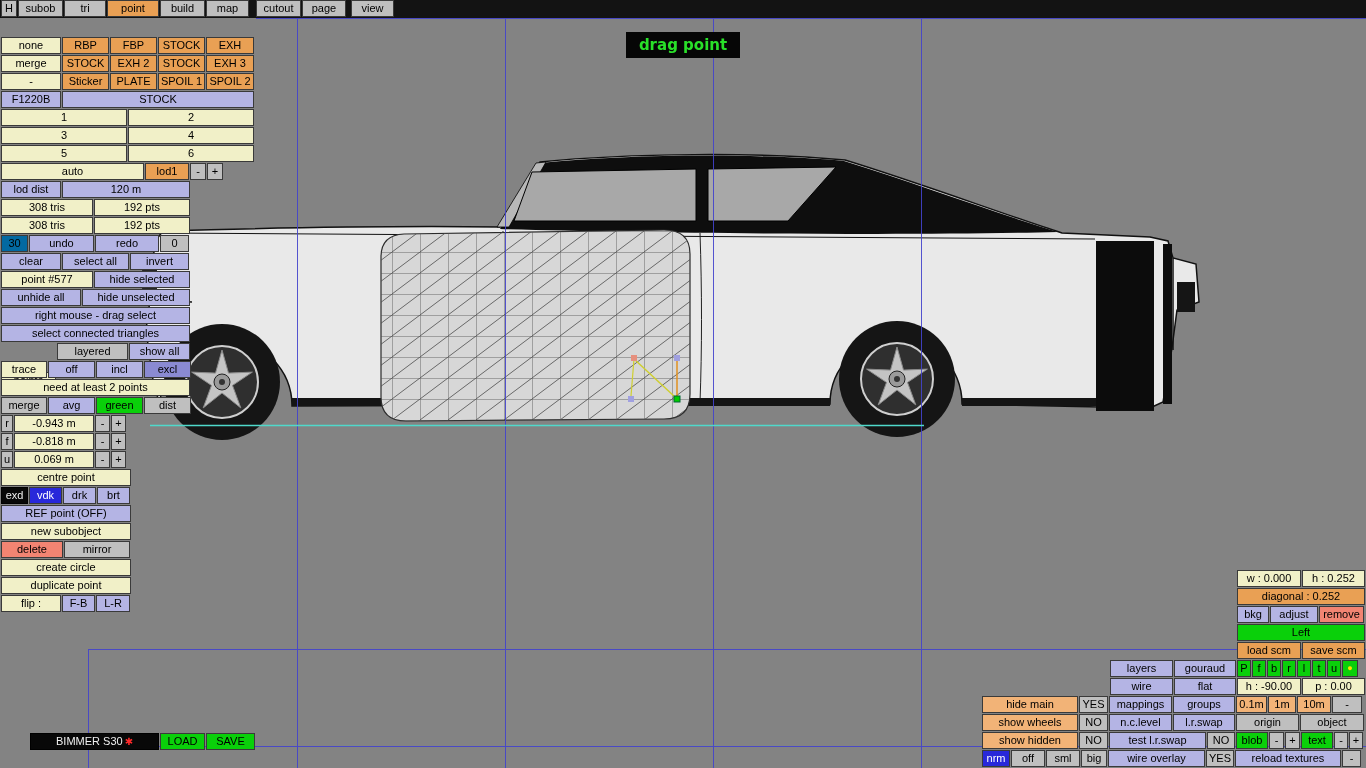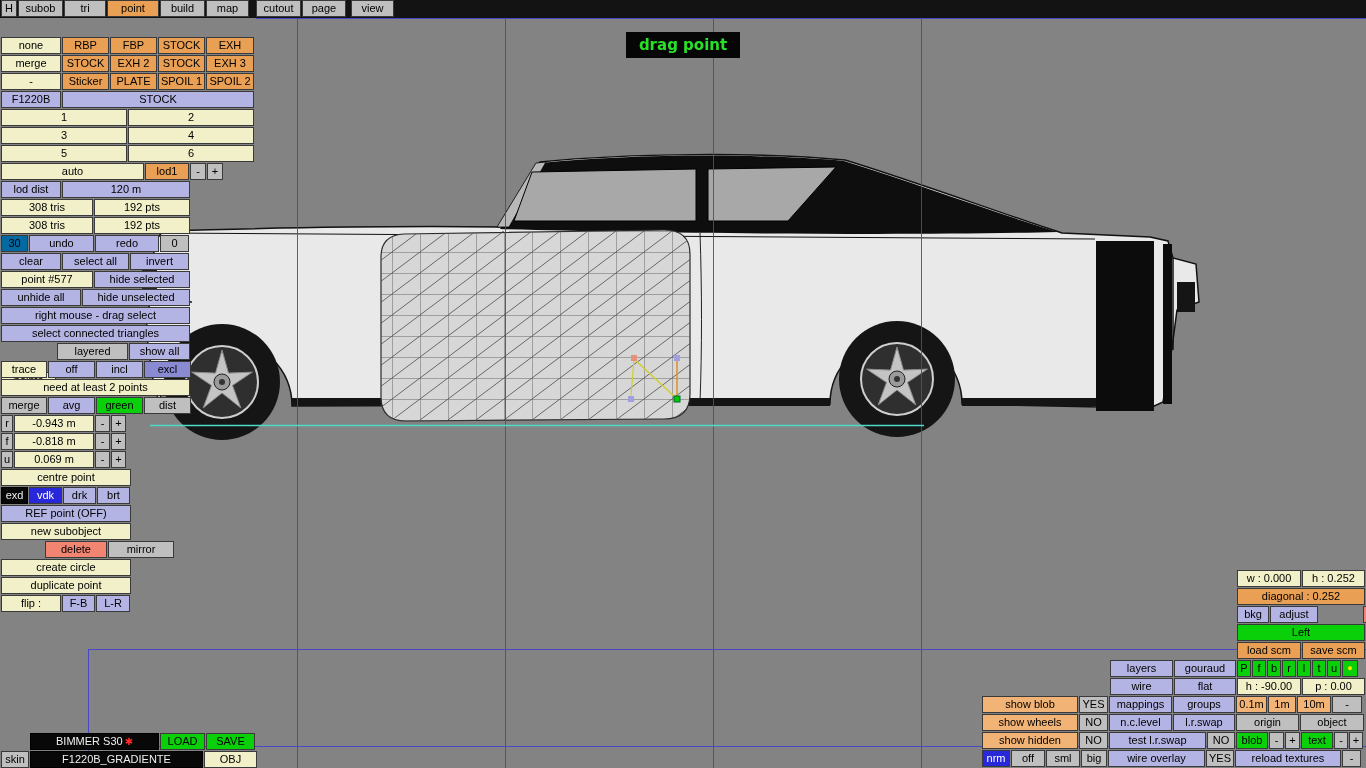--- a/index.html
+++ b/index.html
@@ -14,21 +14,21 @@
     white-space:nowrap;overflow:hidden;padding:0 1px;flex:0 0 auto;}
   .cell .lbl{white-space:nowrap;}
   .sp{height:17px;flex:0 0 auto;}
   .c-y{background:#f1f0c8;}
   .c-o{background:#e9a054;}
   .c-o2{background:#f2b377;}
   .c-l{background:#b4b4e4;}
   .c-g{background:#bfbfbf;}
   .c-w{background:#0369a1;}
   .c-gr{background:#0ad00a;}
-  .c-r{background:#f28472;margin-left:44px;}
+  .c-r{background:#f28472;}
   .c-p{background:#8a8ad2;}
   .c-k{background:#080808;color:#f0f0f0;border-color:#000;}
   .c-b{background:#2828da;color:#ffffff;}
   .c-gd{background:#0ad00a;color:#ffe400;font-size:9px;}
   .star{color:#ff2a2a;margin-left:2px;font-size:10px;}
   #drag-label{position:absolute;left:626px;top:32px;width:114px;height:26px;z-index:3;
     background:#060606;color:#29e029;font-weight:bold;font-size:15px;
     display:flex;align-items:center;justify-content:center;
     font-family:"DejaVu Sans",sans-serif;}
 </style>
@@ -469,31 +469,20 @@
         <span class="lbl">BIMMER S30</span>
         <span class="star">✱</span>
       </div>
       <div class="cell c-gr" style="width: 45px;">
         <span class="lbl">LOAD</span>
       </div>
       <div class="cell c-gr" style="width: 49px;">
         <span class="lbl">SAVE</span>
       </div>
     </div>
-    <div class="row" style="left: 1px; top: 751px;">
-      <div class="cell c-g" style="width: 28px;">
-        <span class="lbl">skin</span>
-      </div>
-      <div class="cell c-k" style="width: 173px;">
-        <span class="lbl">F1220B_GRADIENTE</span>
-      </div>
-      <div class="cell c-y" style="width: 53px;">
-        <span class="lbl">OBJ</span>
-      </div>
-    </div>
     <div class="row" style="left: 1237px; top: 570px;">
       <div class="cell c-y" style="width: 64px;">
         <span class="lbl">w : 0.000</span>
       </div>
       <div class="cell c-y" style="width: 63px;">
         <span class="lbl">h : 0.252</span>
       </div>
     </div>
     <div class="row" style="left: 1237px; top: 588px;">
       <div class="cell c-o" style="width: 128px;">
@@ -565,21 +554,21 @@
       </div>
       <div class="cell c-y" style="width: 64px;">
         <span class="lbl">h : -90.00</span>
       </div>
       <div class="cell c-y" style="width: 63px;">
         <span class="lbl">p : 0.00</span>
       </div>
     </div>
     <div class="row" style="left: 982px; top: 696px;">
       <div class="cell c-o2" style="width: 96px;">
-        <span class="lbl">show blob</span>
+        <span class="lbl">hide main</span>
       </div>
       <div class="cell c-g" style="width: 29px;">
         <span class="lbl">YES</span>
       </div>
       <div class="cell c-l" style="width: 63px;">
         <span class="lbl">mappings</span>
       </div>
       <div class="cell c-l" style="width: 62px;">
         <span class="lbl">groups</span>
       </div>

